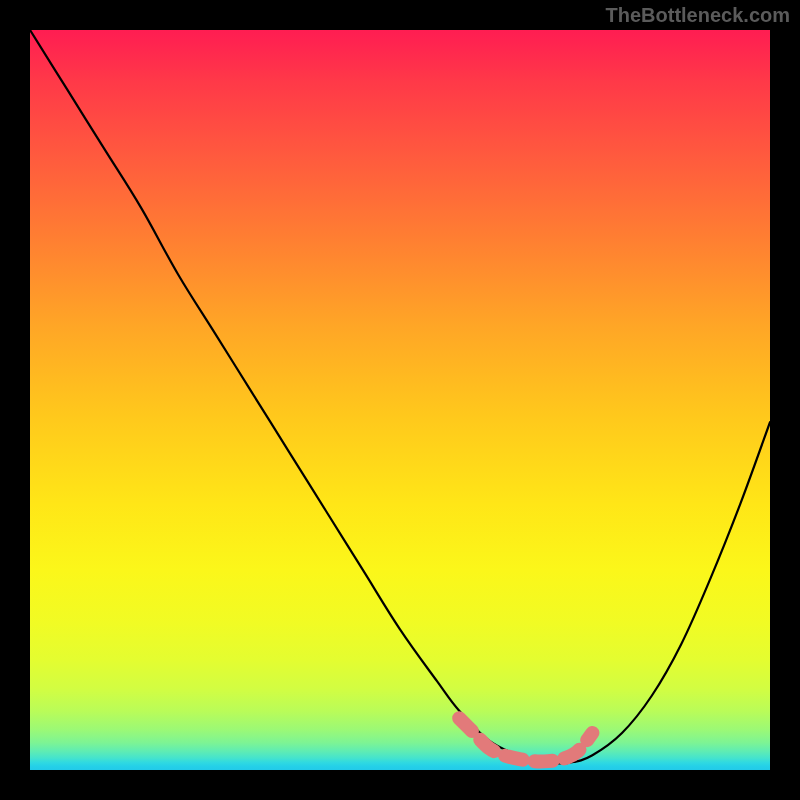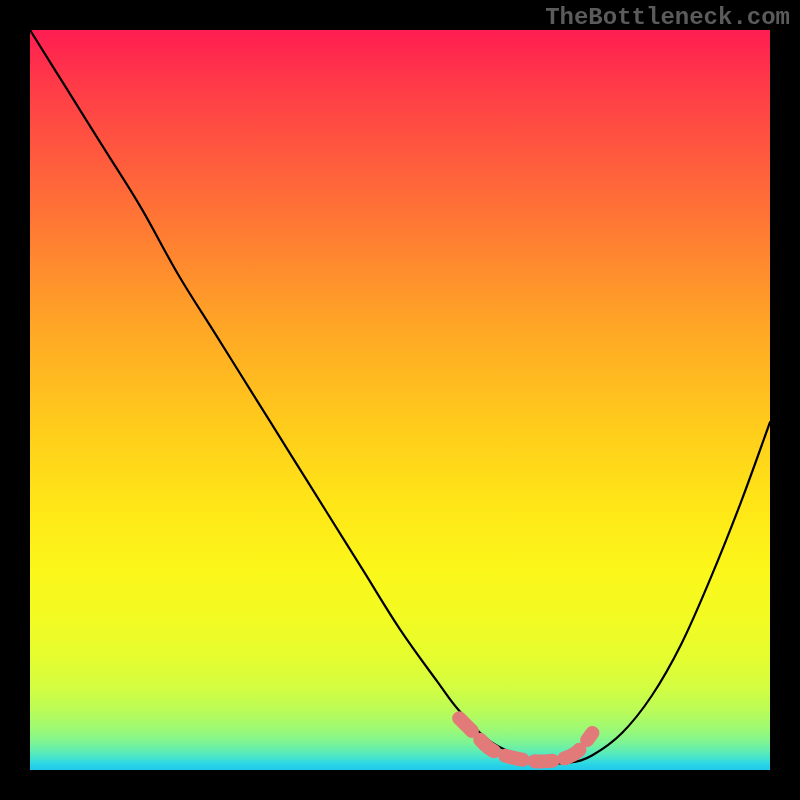--- a/index.html
+++ b/index.html
@@ -15,26 +15,25 @@
     position: relative;
     width: 800px;
     height: 800px;
     background: #000;
   }
   .watermark {
     position: absolute;
     top: 4px;
     right: 10px;
     color: #5b5b5b;
-    font-size: 24px;
+    font-size: 20px;
     font-weight: 600;
     letter-spacing: 0px;
     z-index: 10;
     user-select: none;
-    font-family: Liberation Mono, monospace;
   }
   .plot {
     position: absolute;
     left: 30px;
     top: 30px;
     width: 740px;
     height: 740px;
     background: linear-gradient(
       to bottom,
       #ff1d52 0%,

